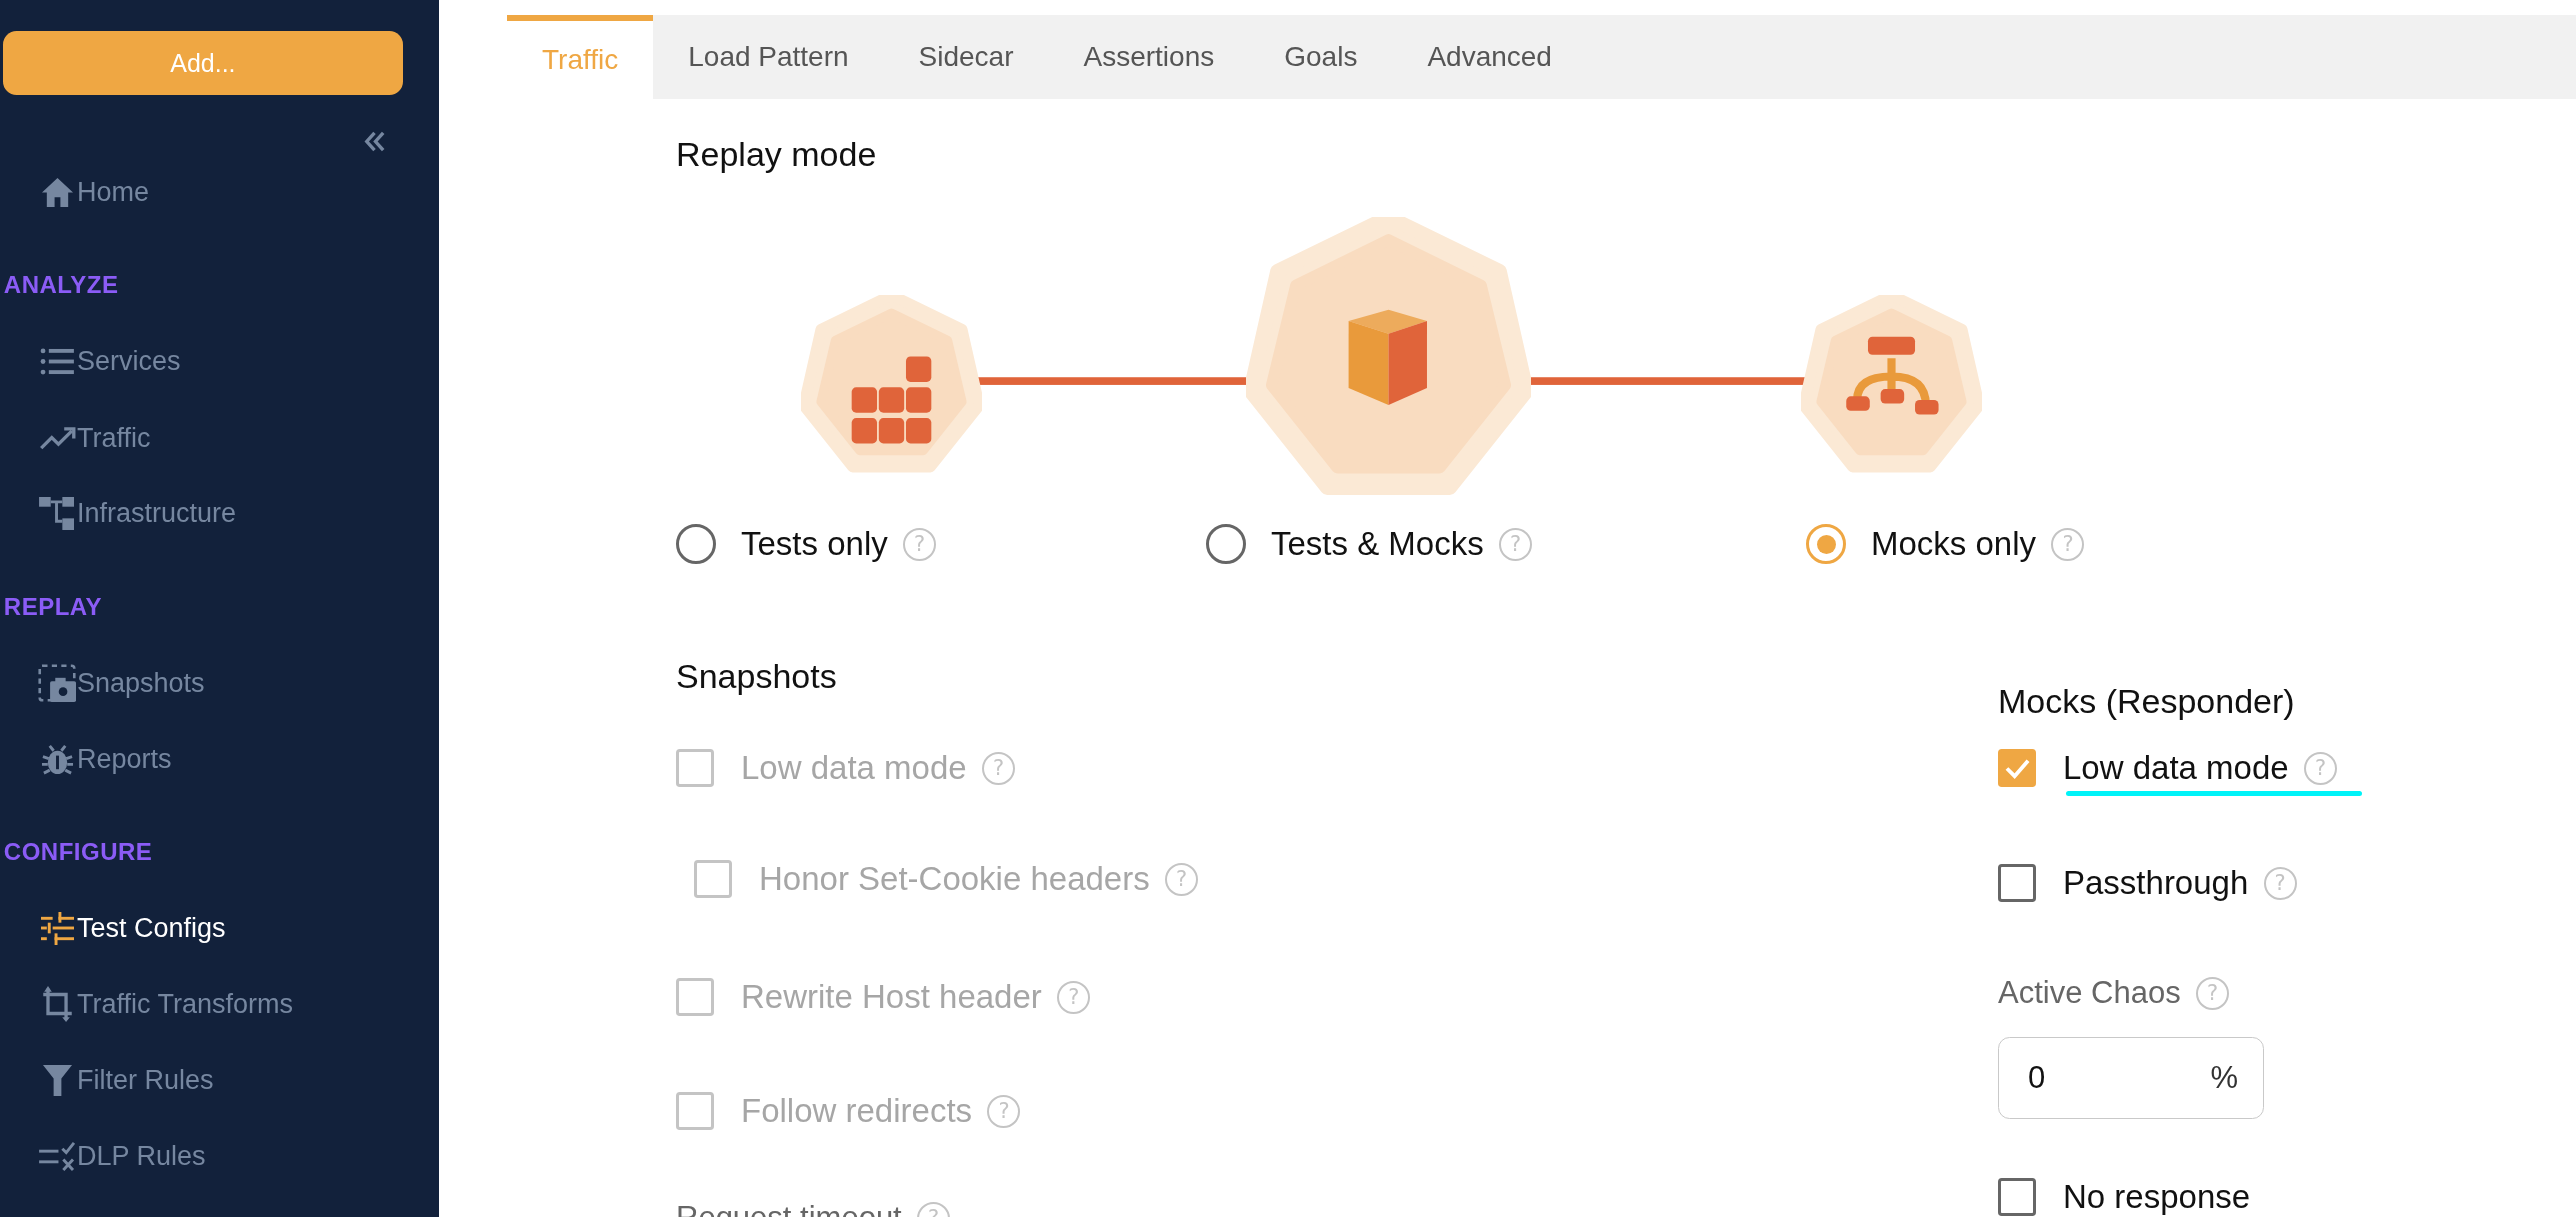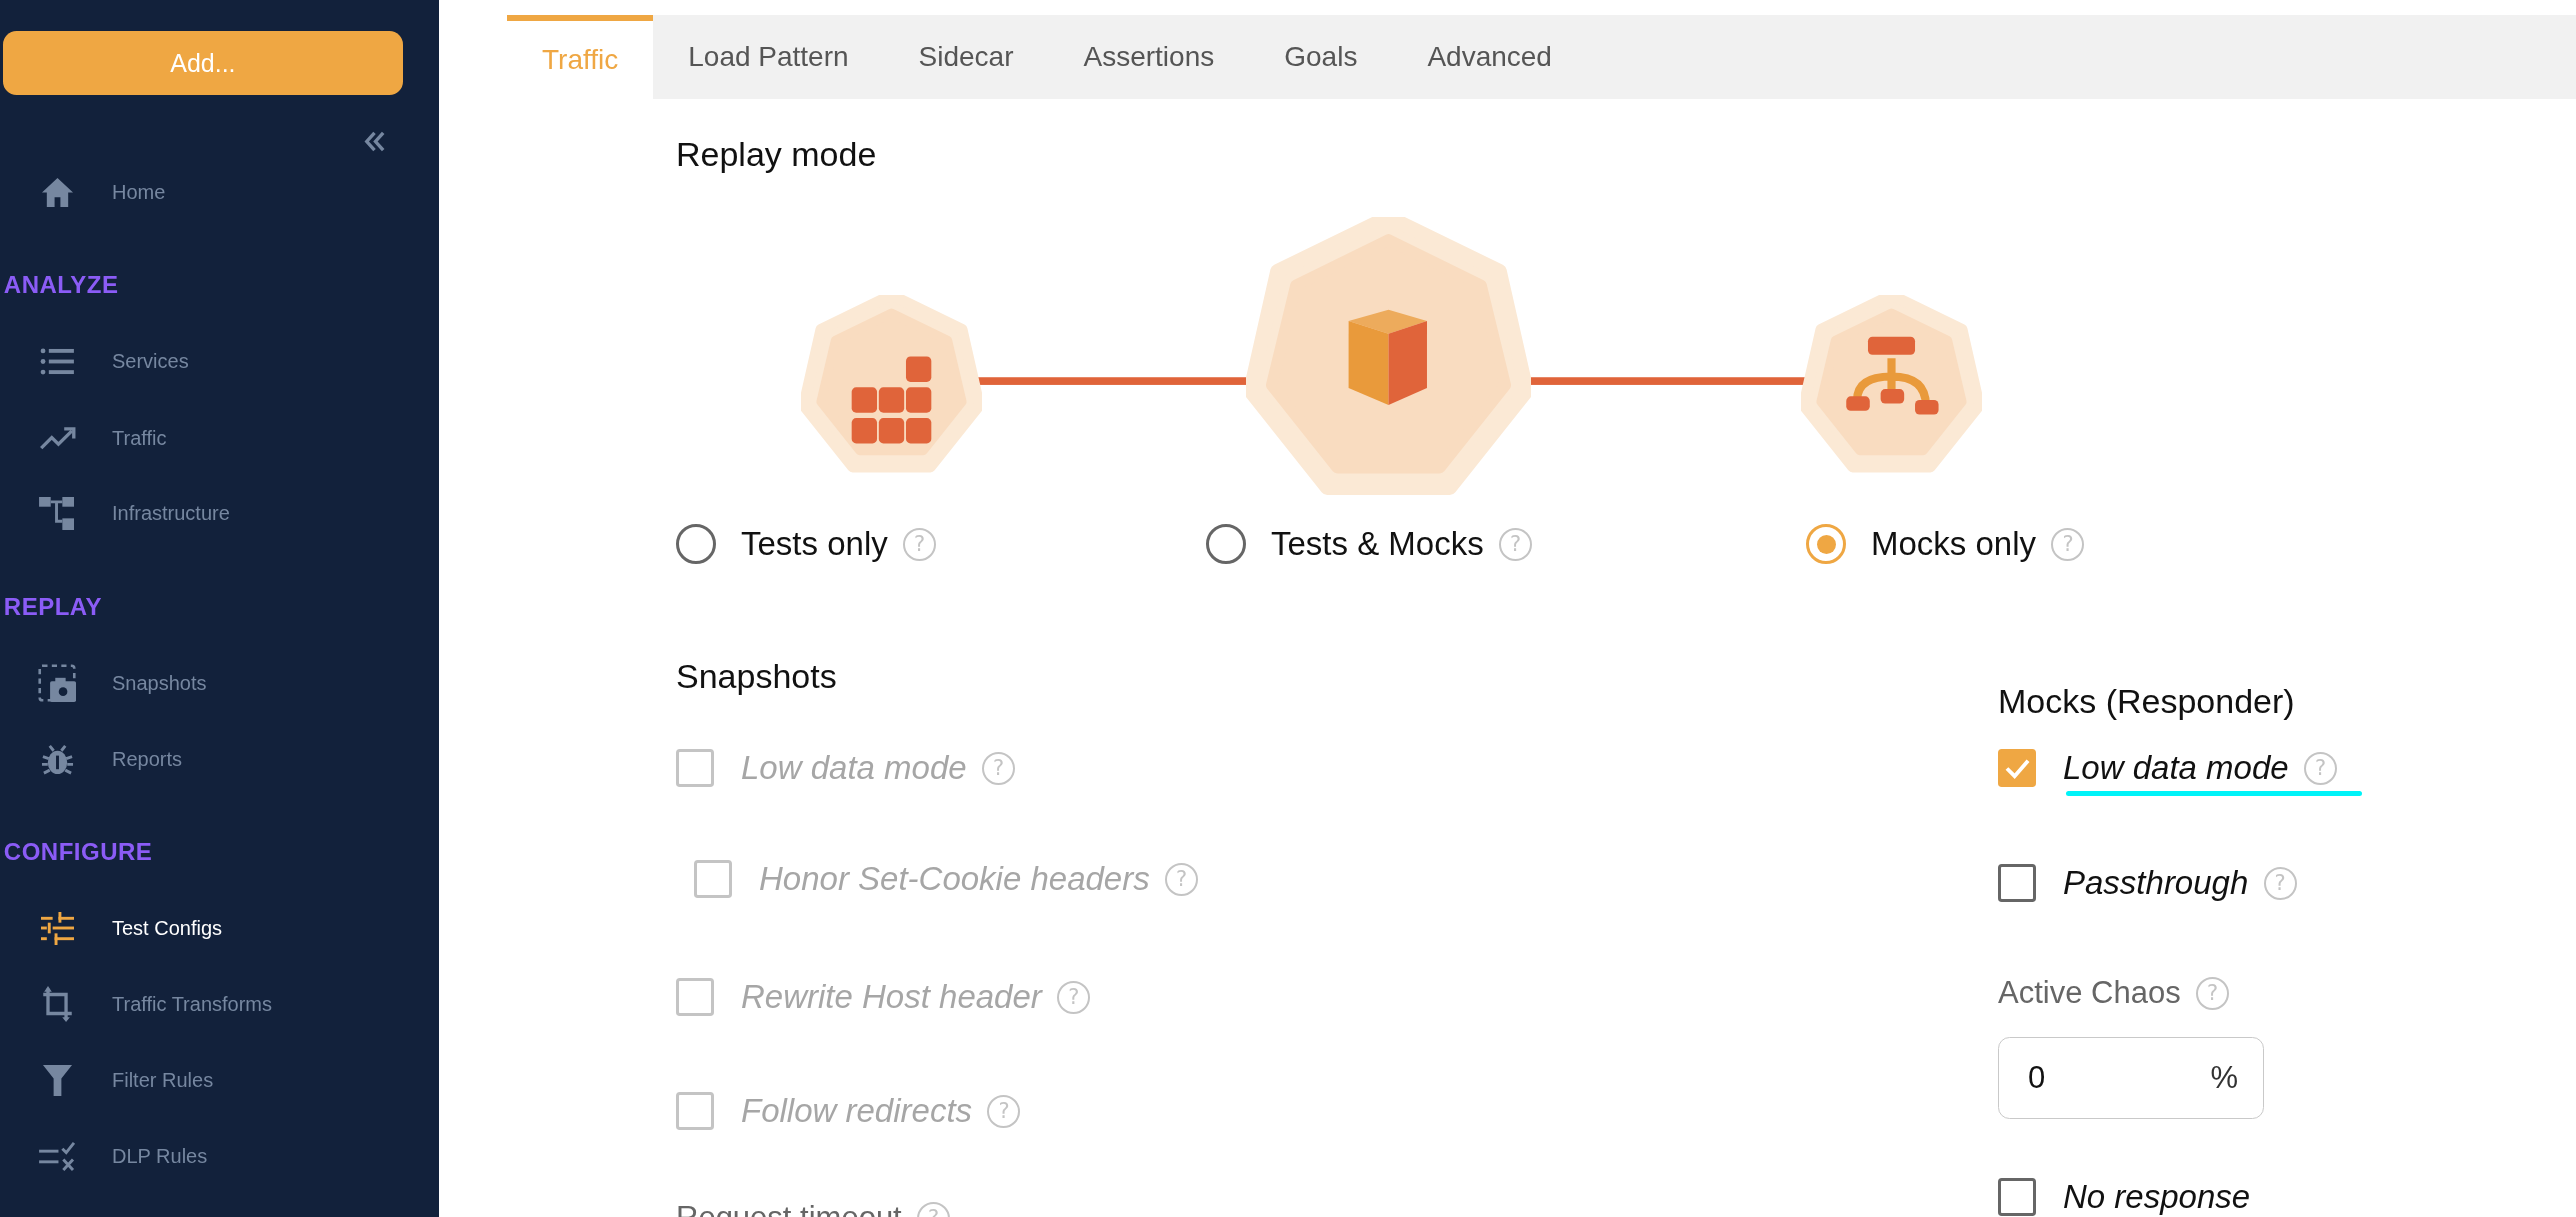--- a/index.html
+++ b/index.html
@@ -6,21 +6,21 @@
   html, body { width: 2576px; height: 1218px; overflow: hidden; background: #ffffff; }
   body { font-family: "Liberation Sans", "DejaVu Sans", sans-serif; position: relative; }
 
   
   .sidebar { position: absolute; left: 0; top: 0; width: 439px; height: 1218px; background: #12213b; overflow: hidden; }
   .add-btn { position: absolute; left: 2.9px; top: 31px; width: 400px; height: 64px; background: #efa743; border-radius: 13.5px;
     color: #ffffff; font-size: 25px; display: flex; align-items: center; justify-content: center; cursor: pointer; }
   .collapse { position: absolute; left: 360px; top: 127px; width: 29px; height: 29px; }
   .nav-item { position: absolute; left: 38px; height: 42px; display: flex; align-items: center; cursor: pointer; }
   .nav-item .ico { width: 38px; height: 38px; display: flex; align-items: center; justify-content: center; }
-  .nav-item .lbl { margin-left: 36px; font-size: 20px; color: #7687a0; }
+  .nav-item .lbl { margin-left: 1px; font-size: 27px; color: #7687a0; }
   .nav-item.active .lbl { color: #ffffff; }
   .section-lbl { position: absolute; left: 3.8px; font-size: 24px; font-weight: bold; color: #8b5cf6; letter-spacing: 0.5px; }
 
   
   .tabbar { position: absolute; left: 507px; top: 15.4px; width: 2069px; height: 84px; background: #f1f1f1; display: flex; }
   .tab { height: 84px; display: flex; align-items: center; padding: 13px 35px; font-size: 28px; color: #555555; cursor: pointer; }
   .tab.active { background: #ffffff; color: #efa743; border-top: 6.7px solid #efa743; padding-top: 0; }
 
   .h-title { position: absolute; font-size: 34px; color: #111111; }
 
@@ -33,21 +33,21 @@
   .radio.checked { border-color: #efa743; }
   .radio.checked::after { content: ""; width: 19px; height: 19px; border-radius: 50%; background: #efa743; }
   .radio-lbl { margin-left: 25px; font-size: 33px; color: #111111; }
   .help { display: inline-flex; width: 33px; height: 33px; border-radius: 50%; border: 2.9px solid #c4c4c4; color: #c4c4c4;
     font-size: 21px; align-items: center; justify-content: center; margin-left: 15.4px; cursor: pointer; font-family: "DejaVu Sans", sans-serif; }
 
   .chk-row { position: absolute; display: flex; align-items: center; cursor: pointer; }
   .chk { width: 38px; height: 38px; border: 3.8px solid #666666; border-radius: 3.8px; display: flex; align-items: center; justify-content: center; }
   .chk.disabled { border-color: #c4c4c4; }
   .chk.checked { background: #efa743; border-color: #efa743; }
-  .chk-lbl { margin-left: 27px; font-size: 33px; color: #111111; font-style: italic; }
+  .chk-lbl { margin-left: 27px; font-size: 33px; color: #111111; }
   .chk-lbl.disabled { color: #a6a6a6; }
   .focus-line { position: absolute; height: 4.8px; background: #00f3f8; border-radius: 2.9px; }
 
   .field-lbl { position: absolute; display: flex; align-items: center; font-size: 31px; color: #666666; }
   .input-box { position: absolute; left: 1998px; top: 1037px; width: 266px; height: 82px; border: 1.9px solid #c9c9c9; border-radius: 11.5px;
     display: flex; align-items: center; justify-content: space-between; padding: 0 25px 0 29px; cursor: text; }
   .input-box .val { font-size: 31px; color: #111111; }
   .input-box .unit { font-size: 31px; color: #333333; }
 </style>
 </head>

